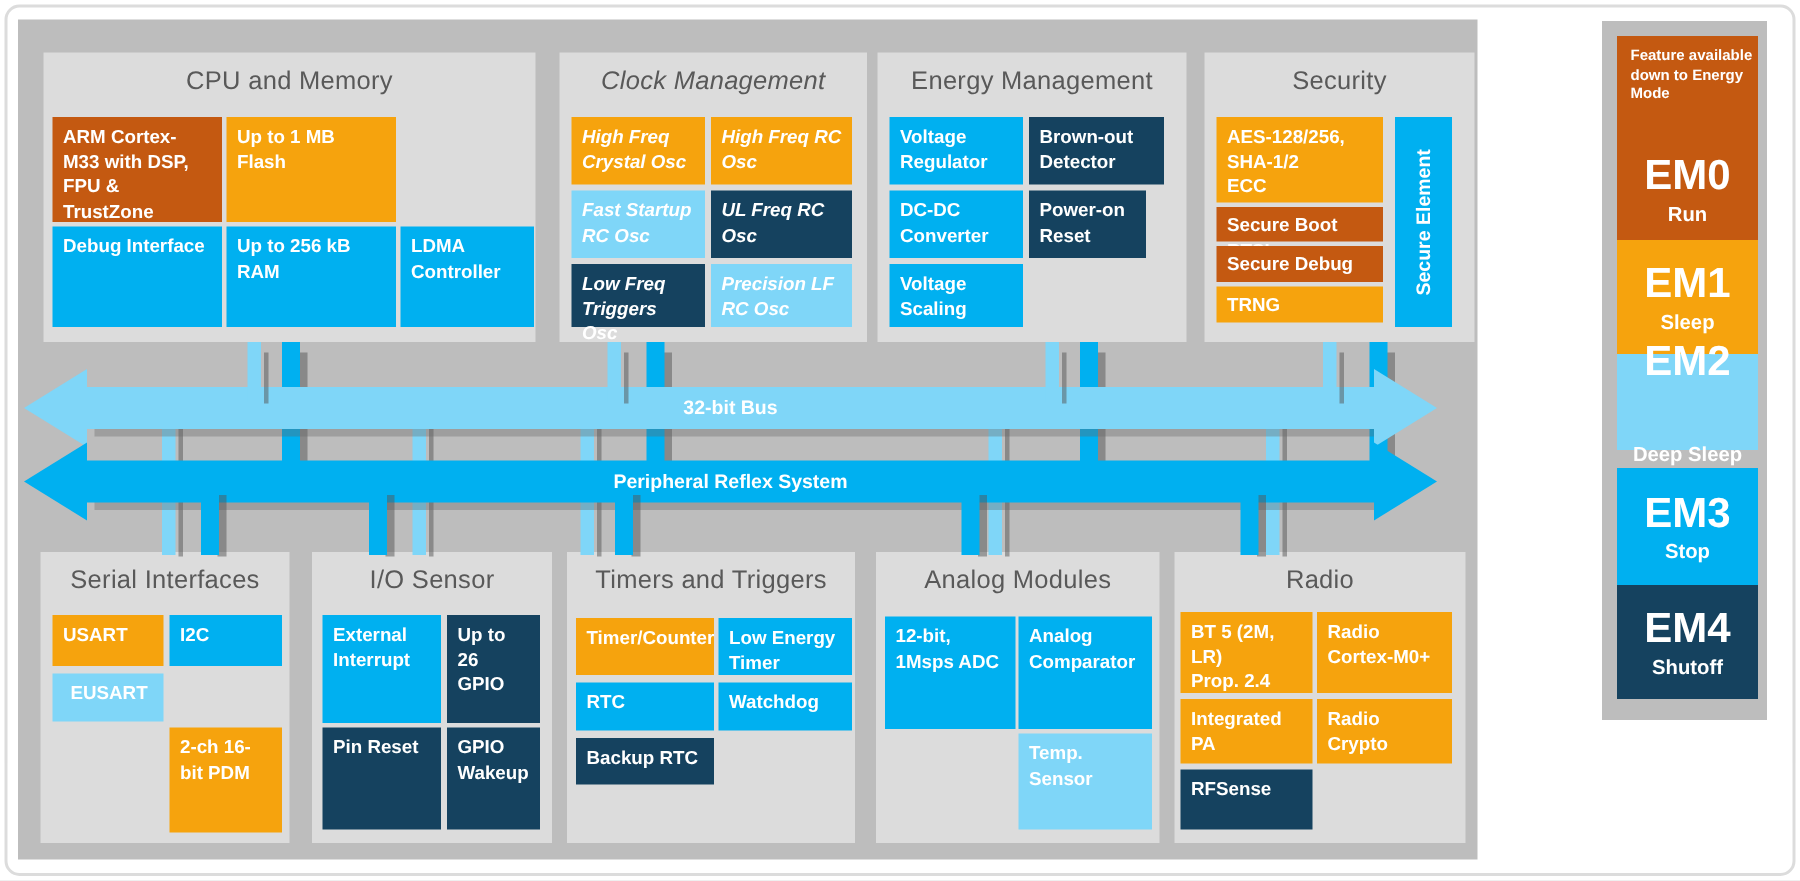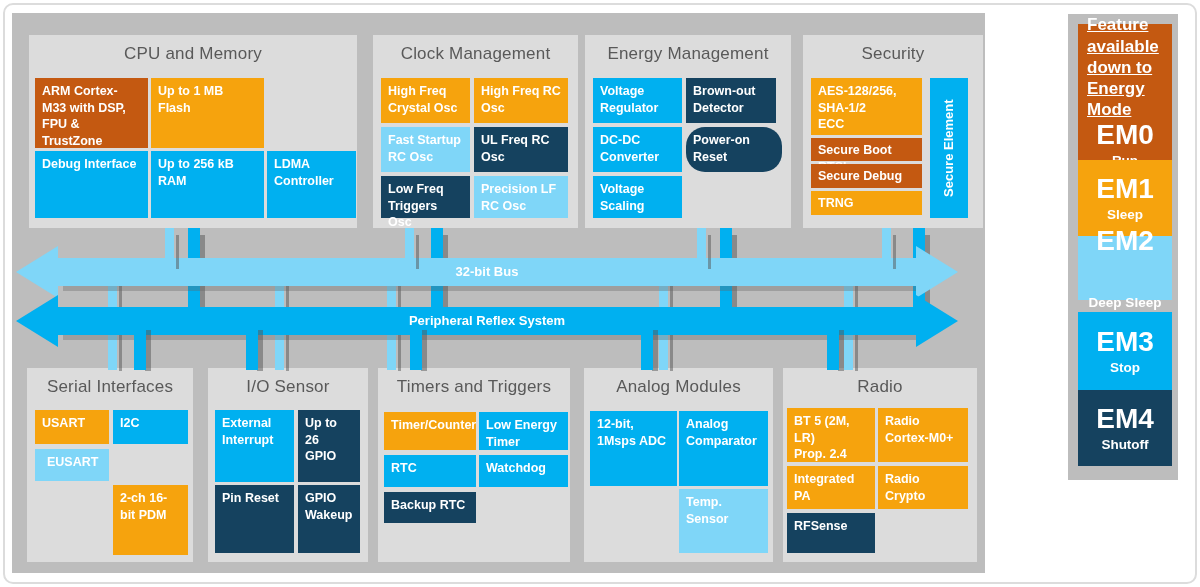--- a/index.html
+++ b/index.html
@@ -25,55 +25,55 @@
   .bus-head{position:absolute;width:0;height:0;border-top:26px solid transparent;border-bottom:26px solid transparent;}
   .hl-light{left:4px;border-right:42px solid var(--light-blue);}
   .hr-light{left:904px;border-left:42px solid var(--light-blue);}
   .hl-blue{left:4px;border-right:42px solid var(--blue);}
   .hr-blue{left:904px;border-left:42px solid var(--blue);}
   .bus-label{position:absolute;left:0;width:950px;text-align:center;color:#fff;font-weight:bold;font-size:13px;line-height:28px;z-index:4;}
   
   .em{position:absolute;left:10px;width:94px;color:#fff;box-sizing:border-box;display:flex;flex-direction:column;align-items:center;justify-content:center;}
   .em-name{font-size:28px;font-weight:bold;line-height:1;}
   .em-label{font-size:13.5px;font-weight:bold;margin-top:4px;}
-  .em-heading{align-self:stretch;font-size:17px;font-weight:bold;line-height:1.25;padding:8px 0 0 9px;margin-bottom:auto;white-space:normal;text-decoration:underline;}
+  .em-heading{align-self:stretch;font-size:10px;font-weight:bold;line-height:1.25;padding:8px 0 0 9px;margin-bottom:auto;white-space:normal;}
   #em0{display:flex;}
 </style>
 </head>
 <body>
 
 <div class="frame"></div>
 
 <div id="main-panel" class="panel">
 
   <div class="section" style="left:17px;top:22px;width:328px;height:193px;">
     <div class="section-title">CPU and Memory</div>
     <div class="blk dark-orange" style="left:6px;top:43px;width:113px;height:70px;">ARM Cortex-M33 with DSP, FPU &amp; TrustZone</div>
     <div class="blk orange" style="left:122px;top:43px;width:113px;height:70px;">Up to 1 MB Flash</div>
     <div class="blk blue" style="left:6px;top:116px;width:113px;height:67px;">Debug Interface</div>
     <div class="blk blue" style="left:122px;top:116px;width:113px;height:67px;">Up to 256 kB RAM</div>
     <div class="blk blue" style="left:238px;top:116px;width:89px;height:67px;">LDMA Controller</div>
   </div>
 
-  <div class="section" style="left:361px;top:22px;width:205px;height:193px;">
+  <div class="section" style="left:361px;top:22px;width:205px;height:193px;font-style:italic;">
     <div class="section-title">Clock Management</div>
     <div class="blk orange" style="left:8px;top:43px;width:89px;height:45px;">High Freq Crystal Osc</div>
     <div class="blk orange" style="left:101px;top:43px;width:94px;height:45px;">High Freq RC Osc</div>
     <div class="blk light-blue" style="left:8px;top:92px;width:89px;height:45px;">Fast Startup RC Osc</div>
     <div class="blk navy" style="left:101px;top:92px;width:94px;height:45px;">UL Freq RC Osc</div>
     <div class="blk navy" style="left:8px;top:141px;width:89px;height:42px;">Low Freq Triggers Osc</div>
     <div class="blk light-blue" style="left:101px;top:141px;width:94px;height:42px;">Precision LF RC Osc</div>
   </div>
 
   <div class="section" style="left:573px;top:22px;width:206px;height:193px;">
     <div class="section-title">Energy Management</div>
     <div class="blk blue" style="left:8px;top:43px;width:89px;height:45px;">Voltage Regulator</div>
     <div class="blk navy" style="left:101px;top:43px;width:90px;height:45px;">Brown-out Detector</div>
     <div class="blk blue" style="left:8px;top:92px;width:89px;height:45px;">DC-DC Converter</div>
-    <div class="blk navy" style="left:101px;top:92px;width:96px;height:45px;border-radius:19px;">Power-on Reset</div>
+    <div class="blk navy" style="left:101px;top:92px;width:78px;height:45px;">Power-on Reset</div>
     <div class="blk blue" style="left:8px;top:141px;width:89px;height:42px;">Voltage Scaling</div>
   </div>
 
   <div class="section" style="left:791px;top:22px;width:180px;height:193px;">
     <div class="section-title">Security</div>
     <div class="blk orange" style="left:8px;top:43px;width:111px;height:57px;">AES-128/256,
 SHA-1/2
 ECC</div>
     <div class="blk dark-orange" style="left:8px;top:103px;width:111px;height:23px;padding-top:4px;">Secure Boot RTSL</div>
     <div class="blk dark-orange" style="left:8px;top:129px;width:111px;height:24px;padding-top:4px;">Secure Debug</div>

